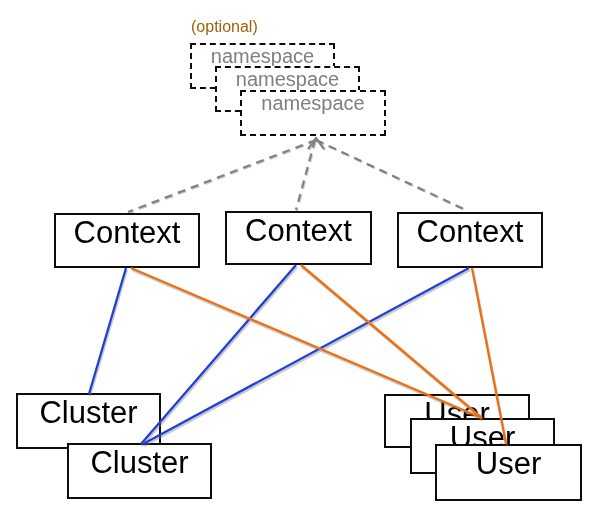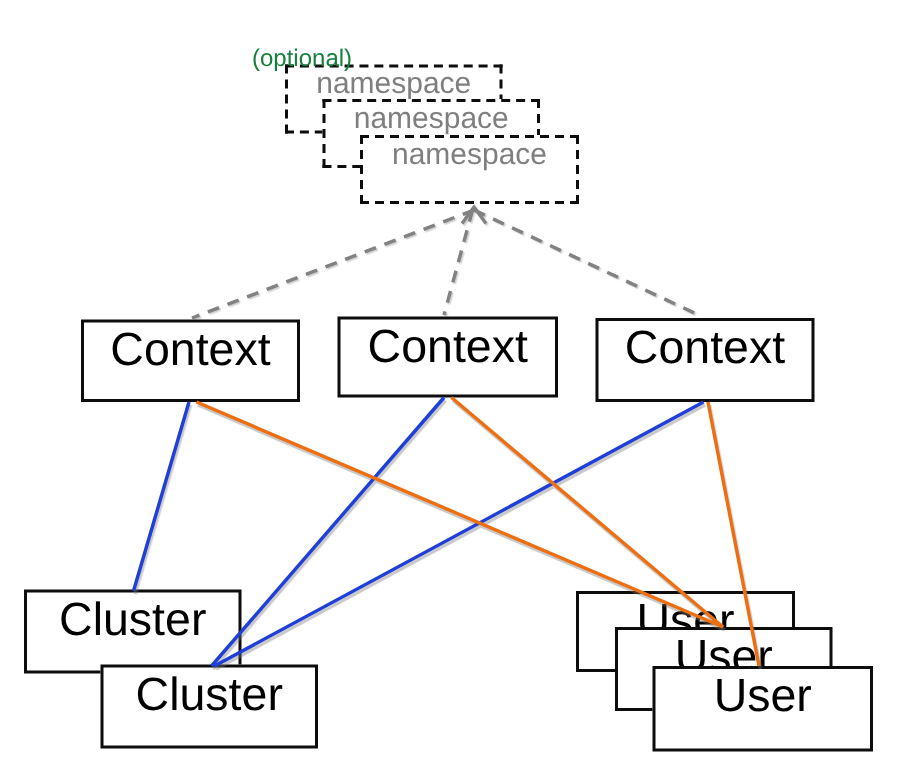--- a/index.html
+++ b/index.html
@@ -13,21 +13,21 @@
   .box{
     position:absolute;background:#ffffff;border:2px solid var(--border,#0d0d0d);
     display:flex;align-items:flex-start;justify-content:center;
     font-size:31px;color:#000;box-sizing:border-box;white-space:nowrap;
   }
   .box.dashed{
     border-style:dashed;
     font-size:20px;color:var(--ns-text,#7f7f7f);
   }
   .caption{
-    position:absolute;left:168px;top:18px;font-size:16px;color:#15803d;margin-top:13px;
+    position:absolute;left:191px;top:18px;font-size:16px;color:#a16207;
   }
   .edge{fill:none;stroke-width:2.3;stroke-linecap:butt;}
   .edge.namespace-context{stroke:var(--gray-link,#828282);stroke-dasharray:8 6;}
   .edge.context-cluster{stroke:var(--blue-link,#1f3fd6);}
   .edge.context-user{stroke:var(--orange-link,#ed6f12);}
   .arrowhead{fill:none;stroke:var(--gray-link,#828282);stroke-width:2.2;}
 </style>
 </head>
 <body>
 

